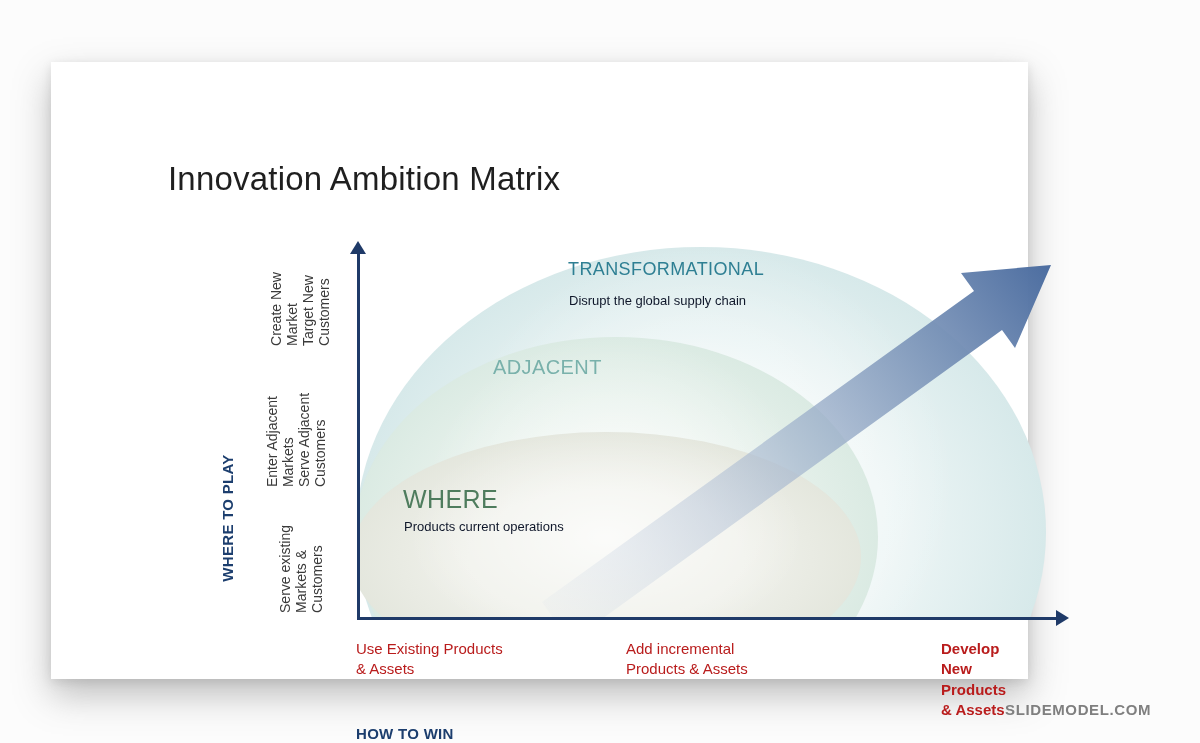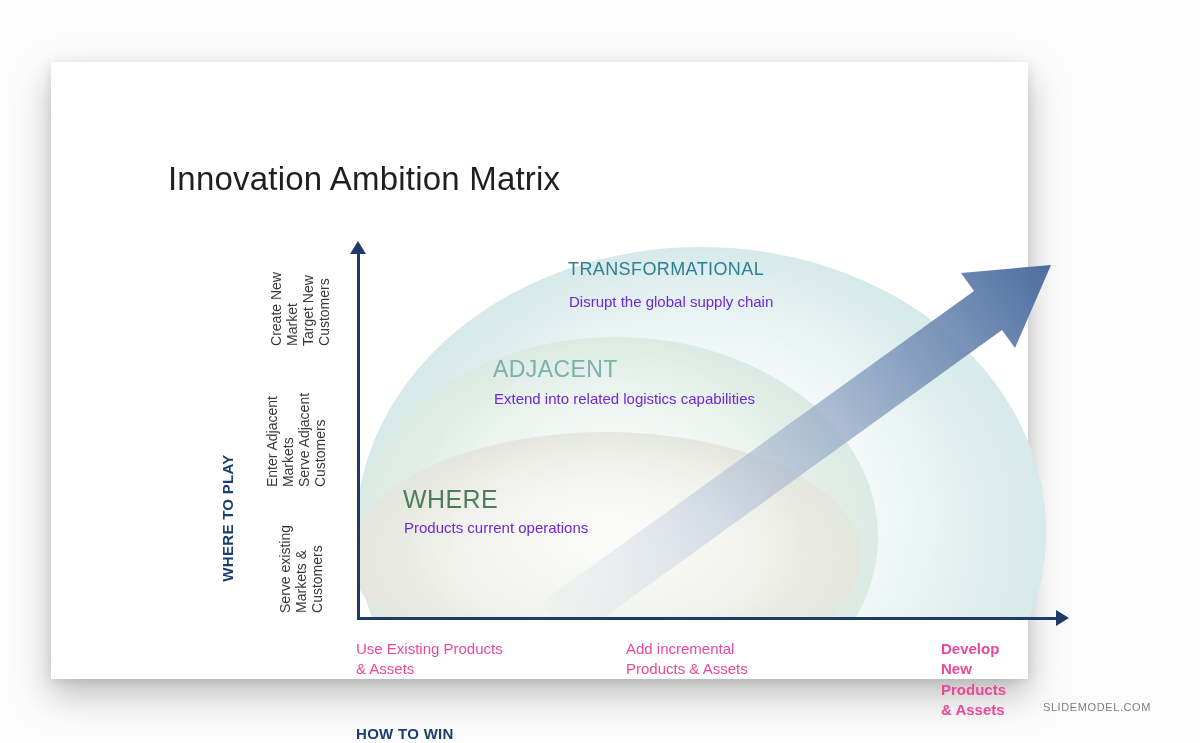--- a/index.html
+++ b/index.html
@@ -38,24 +38,24 @@
   }
   .ring-core {
     left:-9px; top:187px; width:510px; height:250px;
     background:
       radial-gradient(ellipse at 50% 42%, rgba(255,255,255,0.75) 0%, rgba(255,255,255,0) 55%),
       radial-gradient(ellipse at 50% 50%, #f0f1eb 38%, #e2e5db 76%, #d5dacd 99%);
   }
   .trend-arrow-svg { position:absolute; left:0; top:0; }
   
   .ring-label { position:absolute; font-weight:400; letter-spacing:0.4px; }
-  .ring-desc  { position:absolute; font-size:15px; color:#6d28d9; }
+  .ring-desc  { position:absolute; font-size:13px; color:#0f172a; }
   .lbl-transformational { left:517px; top:197px; font-size:18px; }
   .desc-transformational{ left:518px; top:231px; }
-  .lbl-adjacent { left:442px; top:294px; font-size:23px; }
+  .lbl-adjacent { left:442px; top:294px; font-size:20px; }
   .desc-adjacent{ left:443px; top:328px; }
   .lbl-core { left:352px; top:423px; font-size:25px; }
   .desc-core{ left:353px; top:457px; }
   
   .y-axis-line { position:absolute; left:306px; top:190px; width:3px;  height:367px; background:#1f3a68; }
   .x-axis-line { position:absolute; left:306px; top:555px; width:702px; height:3px;  background:#1f3a68; }
   .y-axis-arrowhead {
     position:absolute; left:299px; top:179px; width:0; height:0;
     border-left:8.5px solid transparent; border-right:8.5px solid transparent;
     border-bottom:13px solid #1f3a68;
@@ -72,33 +72,33 @@
     white-space:pre-line; text-align:left;
   }
   .y-tick-bottom { left:251px; top:507px; }
   .y-tick-middle { left:246px; top:378px; }
   .y-tick-top    { left:250px; top:247px; }
   .y-axis-title {
     position:absolute; left:176px; top:456px; transform:translate(-50%,-50%) rotate(-90deg);
     font-size:15px; font-weight:700; color:#1c3e6e; white-space:nowrap; letter-spacing:0.3px;
   }
   .x-tick {
-    position:absolute; top:577px; font-size:15px; line-height:1.35; color:#ec4899;
+    position:absolute; top:577px; font-size:15px; line-height:1.35; color:#b91c1c;
     white-space:pre-line; text-align:left;
   }
   .x-tick-1 { left:305px; }
   .x-tick-2 { left:575px; }
   .x-tick-3 { left:890px;font-weight:bold; }
   .x-axis-title {
     position:absolute; left:305px; top:631px;
     font-size:15px; font-weight:700; color:#1c3e6e; letter-spacing:0.3px;margin-top:32px;
   }
   .watermark {
     position:absolute; right:49px; top:701px;
-    font-size:11px; color:#7f7f7f; letter-spacing:0.6px;
+    font-size:15px; color:#7f7f7f; letter-spacing:0.6px;font-weight:bold;
   }
 </style>
 </head>
 <body>
 
 <div class="canvas">
   <div class="slide-card">
 
     <div class="slide-title">Innovation Ambition Matrix</div>
 
@@ -116,21 +116,20 @@
           </linearGradient>
         </defs>
         <polygon points="182,357 614,46 601,28 691,20 655,103 642,85 210,397" fill="url(#arrowGrad)"></polygon>
       </svg>
     </div>
 
     <div class="ring-label lbl-transformational" style="color: rgb(46, 127, 147);">TRANSFORMATIONAL</div>
     <div class="ring-desc desc-transformational">Disrupt the global supply chain</div>
 
     <div class="ring-label lbl-adjacent" style="color: rgb(121, 177, 171);">ADJACENT</div>
-    <div class="ring-desc desc-adjacent">Extend into related logistics capabilities</div>
 
     <div class="ring-label lbl-core" style="color: rgb(78, 124, 93);">WHERE</div>
     <div class="ring-desc desc-core">Products current operations</div>
 
     <div class="y-axis-line"></div>
     <div class="y-axis-arrowhead"></div>
     <div class="x-axis-line"></div>
     <div class="x-axis-arrowhead"></div>
 
     <div class="y-tick y-tick-bottom">Serve existing

